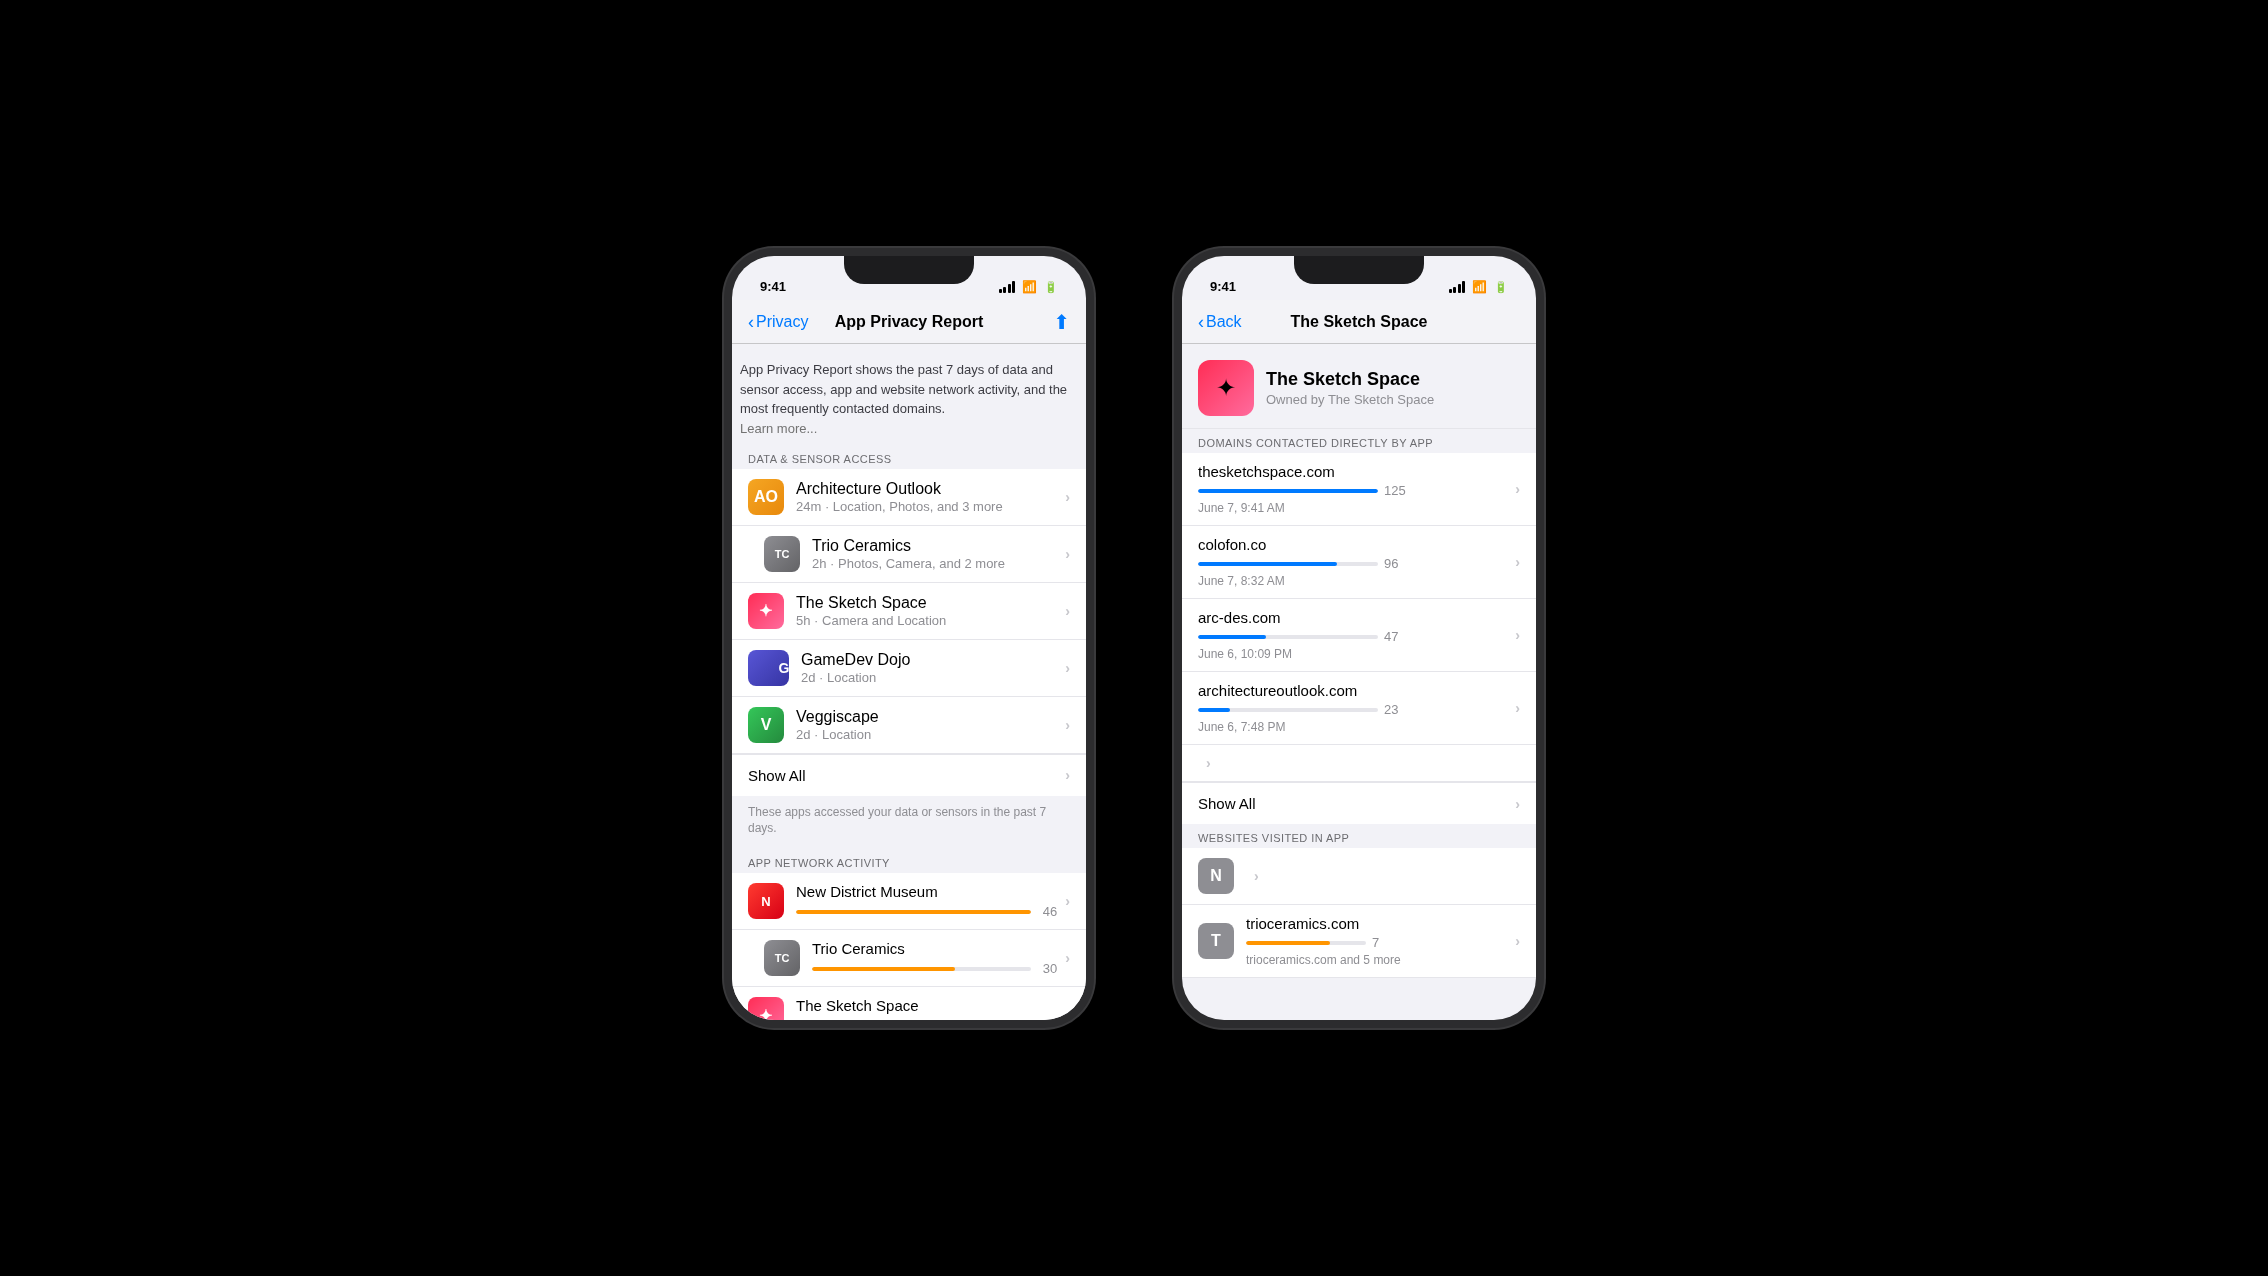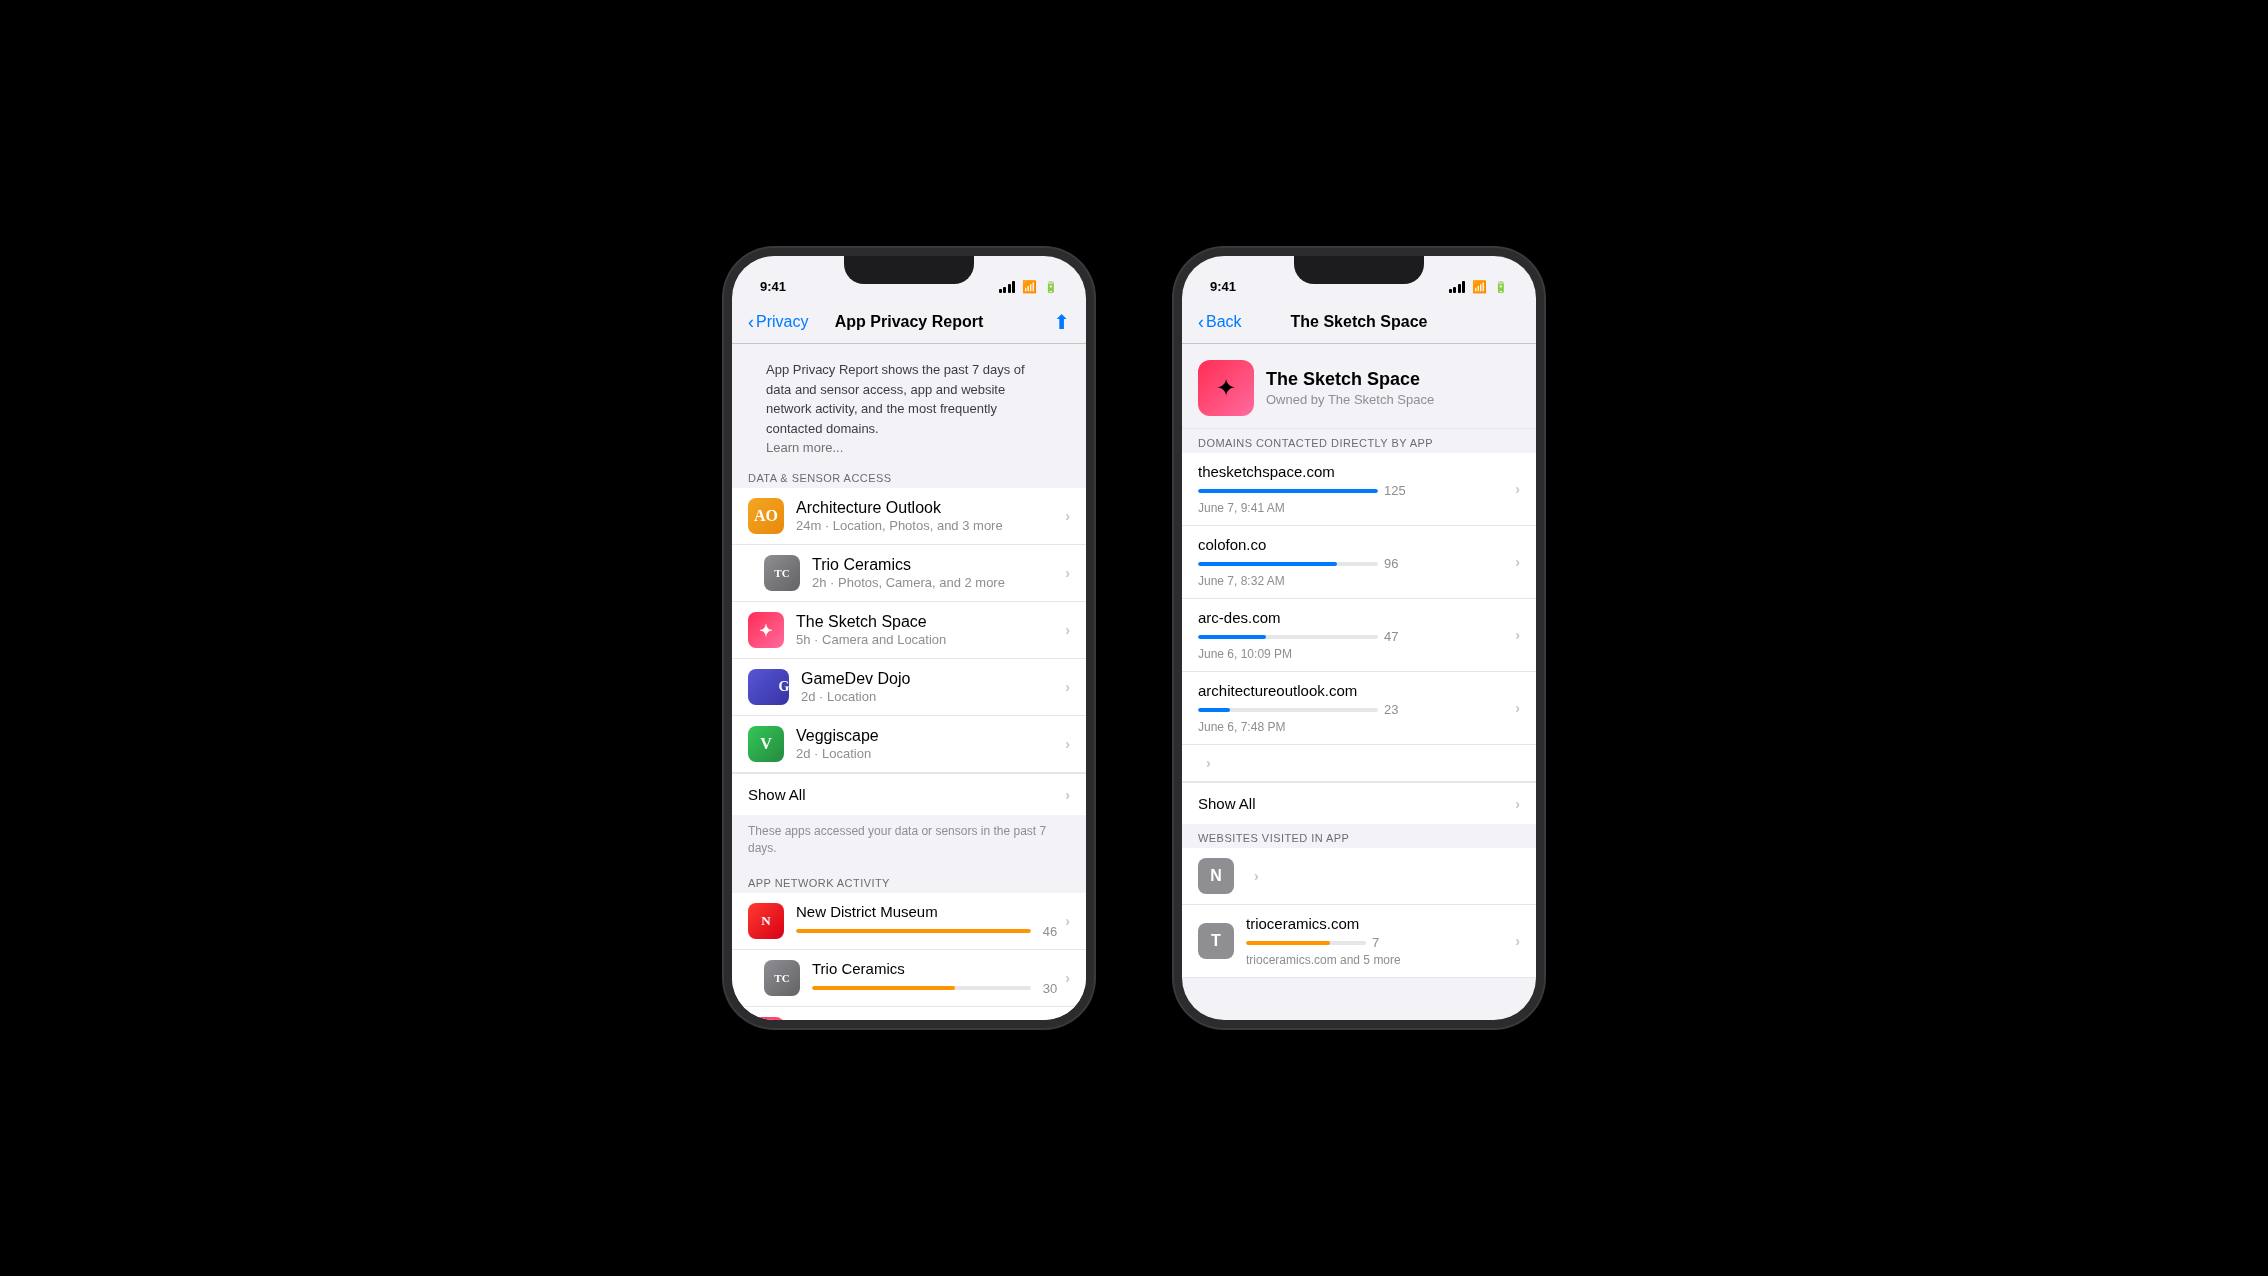--- a/index.html
+++ b/index.html
@@ -120,21 +120,21 @@
     
     .screen-content {
       flex: 1;
       overflow-y: auto;
       overflow-x: hidden;
     }
     .screen-content::-webkit-scrollbar { display: none; }
 
     
     .description-block {
-      padding: 16px 34px 8px;
+      padding: 16px 8px 8px;
       background: #f2f2f7;
     }
     .description-text {
       font-size: 13px;
       color: #3c3c43;
       line-height: 1.5;
     }
     .description-link {
       color: #737373;
       font-size: 13px;
@@ -172,21 +172,20 @@
       height: 36px;
       border-radius: 8px;
       margin-right: 12px;
       flex-shrink: 0;
       display: flex;
       align-items: center;
       justify-content: center;
       font-size: 16px;
       color: #fff;
       font-weight: bold;
-      font-family: Liberation Serif, serif;
     }
     .item-text {
       flex: 1;
     }
     .item-title {
       font-size: 16px;
       color: #000;
       font-weight: 400;
     }
     .item-subtitle {

